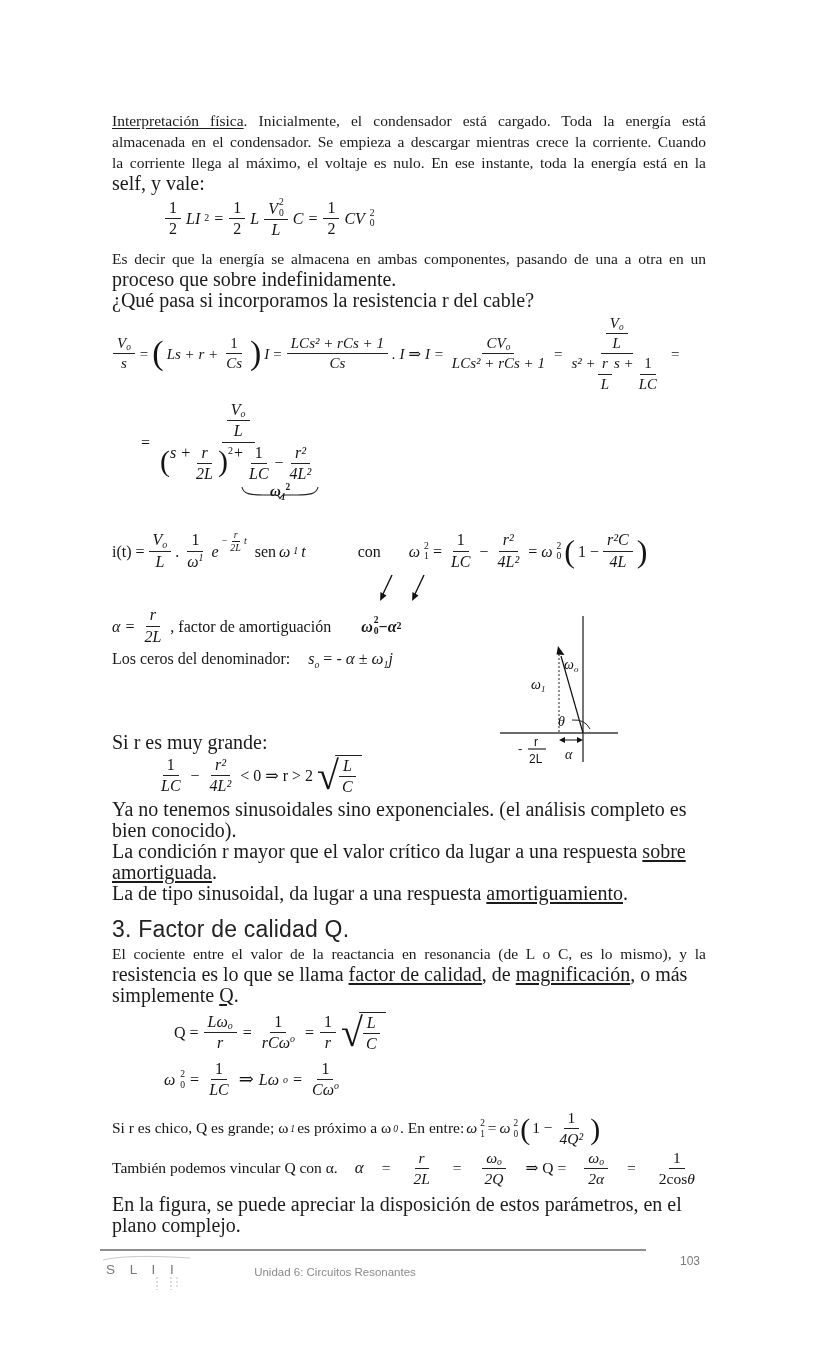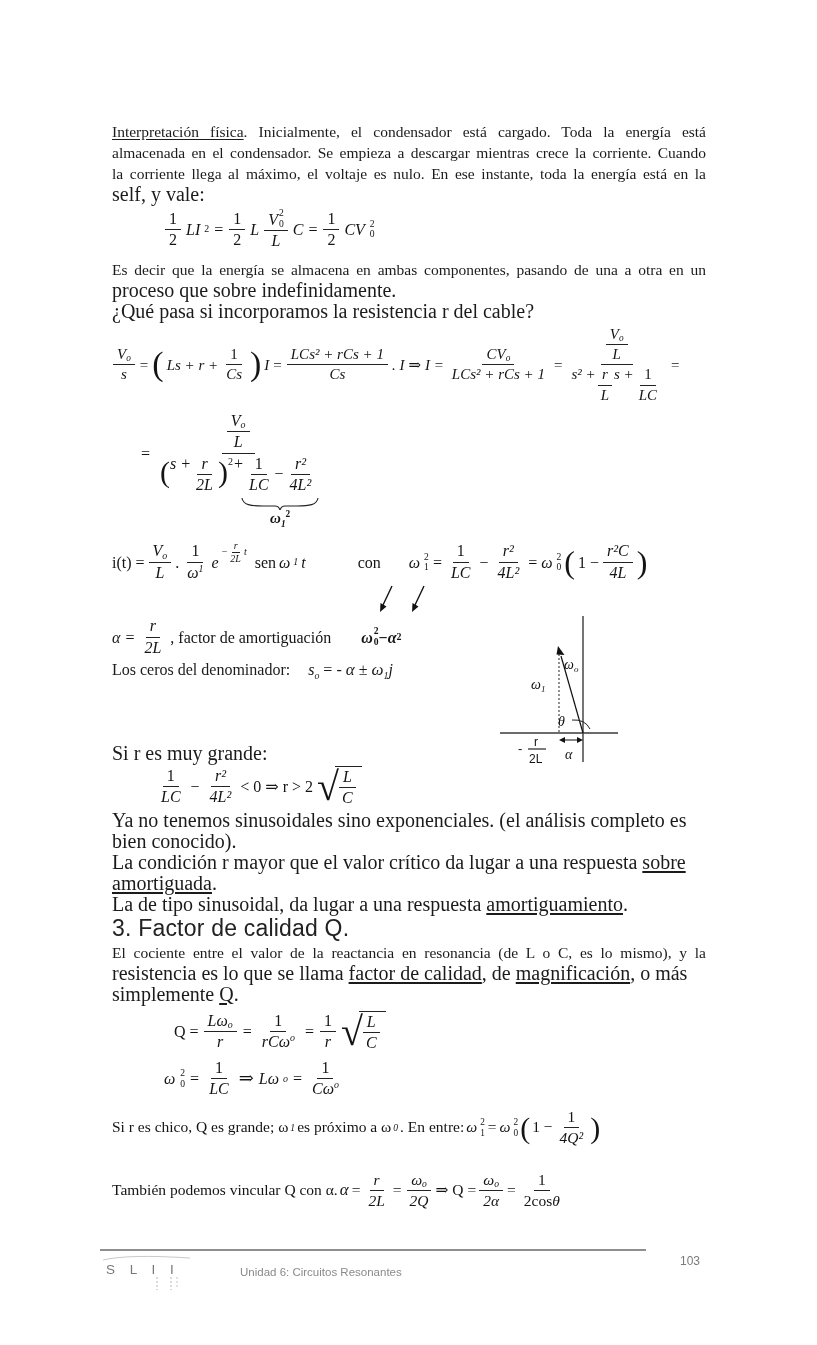--- a/index.html
+++ b/index.html
@@ -1,18 +1,18 @@
 <!DOCTYPE html>
 <html><head>
 <meta charset="utf-8">
 <style>
   html,body{margin:0;padding:0}
   body{width:817px;height:1345px;background:#ffffff;position:relative;
        font-family:"Liberation Serif","DejaVu Serif",serif;color:#1b1b1b;overflow:hidden}
-  .content{position:absolute;left:112px;top:17px;width:594px;padding-top:104px}
+  .content{position:absolute;left:112px;top:6px;width:594px;padding-top:104px}
   .jline{font-size:15.5px;line-height:21px;text-align:justify;text-align-last:justify}
   .pline{font-size:20px;line-height:21px}
   .u{text-decoration:underline;text-underline-offset:2px}
   
   .meq{display:flex;align-items:center;font-size:16px;line-height:1.2;color:#141414;column-gap:4px;white-space:nowrap}
   .meq>*{flex:none}
   .meq i{font-style:italic}
   .fr{display:inline-flex;flex-direction:column;align-items:center;margin:0 1px;text-align:center}
   .fr .nu{display:inline-flex;align-items:flex-end;justify-content:center;padding:0 4px 1px;border-bottom:1px solid #222;line-height:1.15}
   .fr .de{display:inline-flex;align-items:flex-start;justify-content:center;padding:1px 4px 0;line-height:1.15}
@@ -23,26 +23,26 @@
   .ss span{display:block}
   .bp{display:inline-flex;align-items:center;font-weight:400}
   .hsup{font-size:10px;align-self:flex-start;margin-top:1px}
   .exp{display:inline-flex;align-items:center;font-size:10px;align-self:flex-start;margin-top:-2px}
   .exp .fr .nu,.exp .fr .de{padding:0 2px}
   .sq{display:inline-flex;align-items:center}
   .sq .rs{font-size:40px;line-height:1;margin-right:-4px}
   .sq .rc{display:inline-flex;align-items:center;border-top:1.5px solid #222;padding:1px 4px 0 2px}
   .braced{position:relative;display:inline-flex;align-items:center}
   .ubrace{position:absolute;left:50%;top:100%;transform:translateX(-50%);margin-top:3px}
-  .blabel{position:absolute;left:50%;top:100%;transform:translateX(-50%);margin-top:16px;font-weight:700;font-size:15px;white-space:nowrap}
+  .blabel{position:absolute;left:50%;top:100%;transform:translateX(-50%);font-weight:700;font-size:15px;white-space:nowrap}
   .heading{font-family:"Liberation Sans","DejaVu Sans",sans-serif;font-size:23px;font-weight:400;letter-spacing:0.2px;color:#222}
   .figure-abs{position:absolute;left:495px;top:612px}
   .footer-rule{position:absolute;left:100px;top:1249px;width:546px;height:2px;background:#8f8f8f}
   .footer-logo{position:absolute;left:100px;top:1252px}
-  .footer-center{position:absolute;left:240px;top:1266px;width:190px;
+  .footer-center{position:absolute;left:240px;top:1266px;width:190px;text-align:center;
       font-family:"Liberation Sans","DejaVu Sans",sans-serif;font-size:11.5px;color:#8a8a8a}
   .footer-page{position:absolute;left:680px;top:1254px;font-family:"Liberation Sans","DejaVu Sans",sans-serif;font-size:12px;color:#7a7a7a}
 </style>
 </head>
 <body>
 
 <div class="content">
 
   <div>
     <div class="jline"><span class="u">Interpretación física</span><span>. Inicialmente, el condensador está cargado. Toda la energía está</span></div>
@@ -404,21 +404,21 @@
         </span>
       </span>
   </div>
 
   <div>
     <div class="pline"><span>Ya no tenemos sinusoidales sino exponenciales. (el análisis completo es bien conocido).</span></div>
     <div class="pline"><span>La condición r mayor que el valor crítico da lugar a una respuesta </span><span class="u">sobre amortiguada</span><span>.</span></div>
     <div class="pline"><span>La de tipo sinusoidal, da lugar a una respuesta </span><span class="u">amortiguamiento</span><span>.</span></div>
   </div>
 
-  <div class="heading" style="">3. Factor de calidad Q.</div>
+  <div class="heading" style="margin-top:12px">3. Factor de calidad Q.</div>
 
   <div style="">
     <div class="jline"><span>El cociente entre el valor de la reactancia en resonancia (de L o C, es lo mismo), y la</span></div>
     <div class="pline"><span>resistencia es lo que se llama </span><span class="u">factor de calidad</span><span>, de </span><span class="u">magnificación</span><span>, o más simplemente </span><span class="u">Q</span><span>.</span></div>
   </div>
 
   <div class="meq" style="margin:6px 0 0 62px">
     <span>Q =</span>
     <span class="fr">
         <span class="nu">
@@ -516,21 +516,21 @@
         <span class="nu">
           <span>1</span>
         </span>
         <span class="de">
           <i>4Q²</i>
         </span>
       </span>
     <span class="bp" style="font-size:30px">)</span>
   </div>
 
-  <div class="meq" style="margin-top:24px;font-size:15.5px;column-gap:2px">
+  <div class="meq" style="margin-top:1px;font-size:15.5px;column-gap:17px">
     <span>También podemos vincular Q con α. </span>
     <i style="font-size:17px">α</i>
     <span class="op">=</span>
     <span class="fr">
         <span class="nu">
           <i>r</i>
         </span>
         <span class="de">
           <i>2L</i>
         </span>
@@ -560,20 +560,21 @@
         <span class="nu">
           <span>1</span>
         </span>
         <span class="de">
           <span>2cos</span>
           <i>θ</i>
         </span>
       </span>
   </div>
 
+  <div class="pline" style="margin-top:6px"><span>En la figura, se puede apreciar la disposición de estos parámetros, en el plano complejo.</span></div>
 
 </div>
 
 <svg class="figure-abs" width="228" height="158" viewBox="0 0 228 158">
   <line x1="88" y1="4" x2="88" y2="150" stroke="#3a3a3a" stroke-width="1.4"></line>
   <line x1="5" y1="121" x2="123" y2="121" stroke="#3a3a3a" stroke-width="1.4"></line>
   <line x1="64" y1="38" x2="64" y2="121" stroke="#222" stroke-width="1" stroke-dasharray="2,2"></line>
   <line x1="88" y1="121" x2="66" y2="44" stroke="#111" stroke-width="1.2"></line>
   <polygon points="63,34 69.5,43 61.5,42.5" fill="#111"></polygon>
   <path d="M 77,108 Q 90,107 95,117" stroke="#222" fill="none" stroke-width="1"></path>

